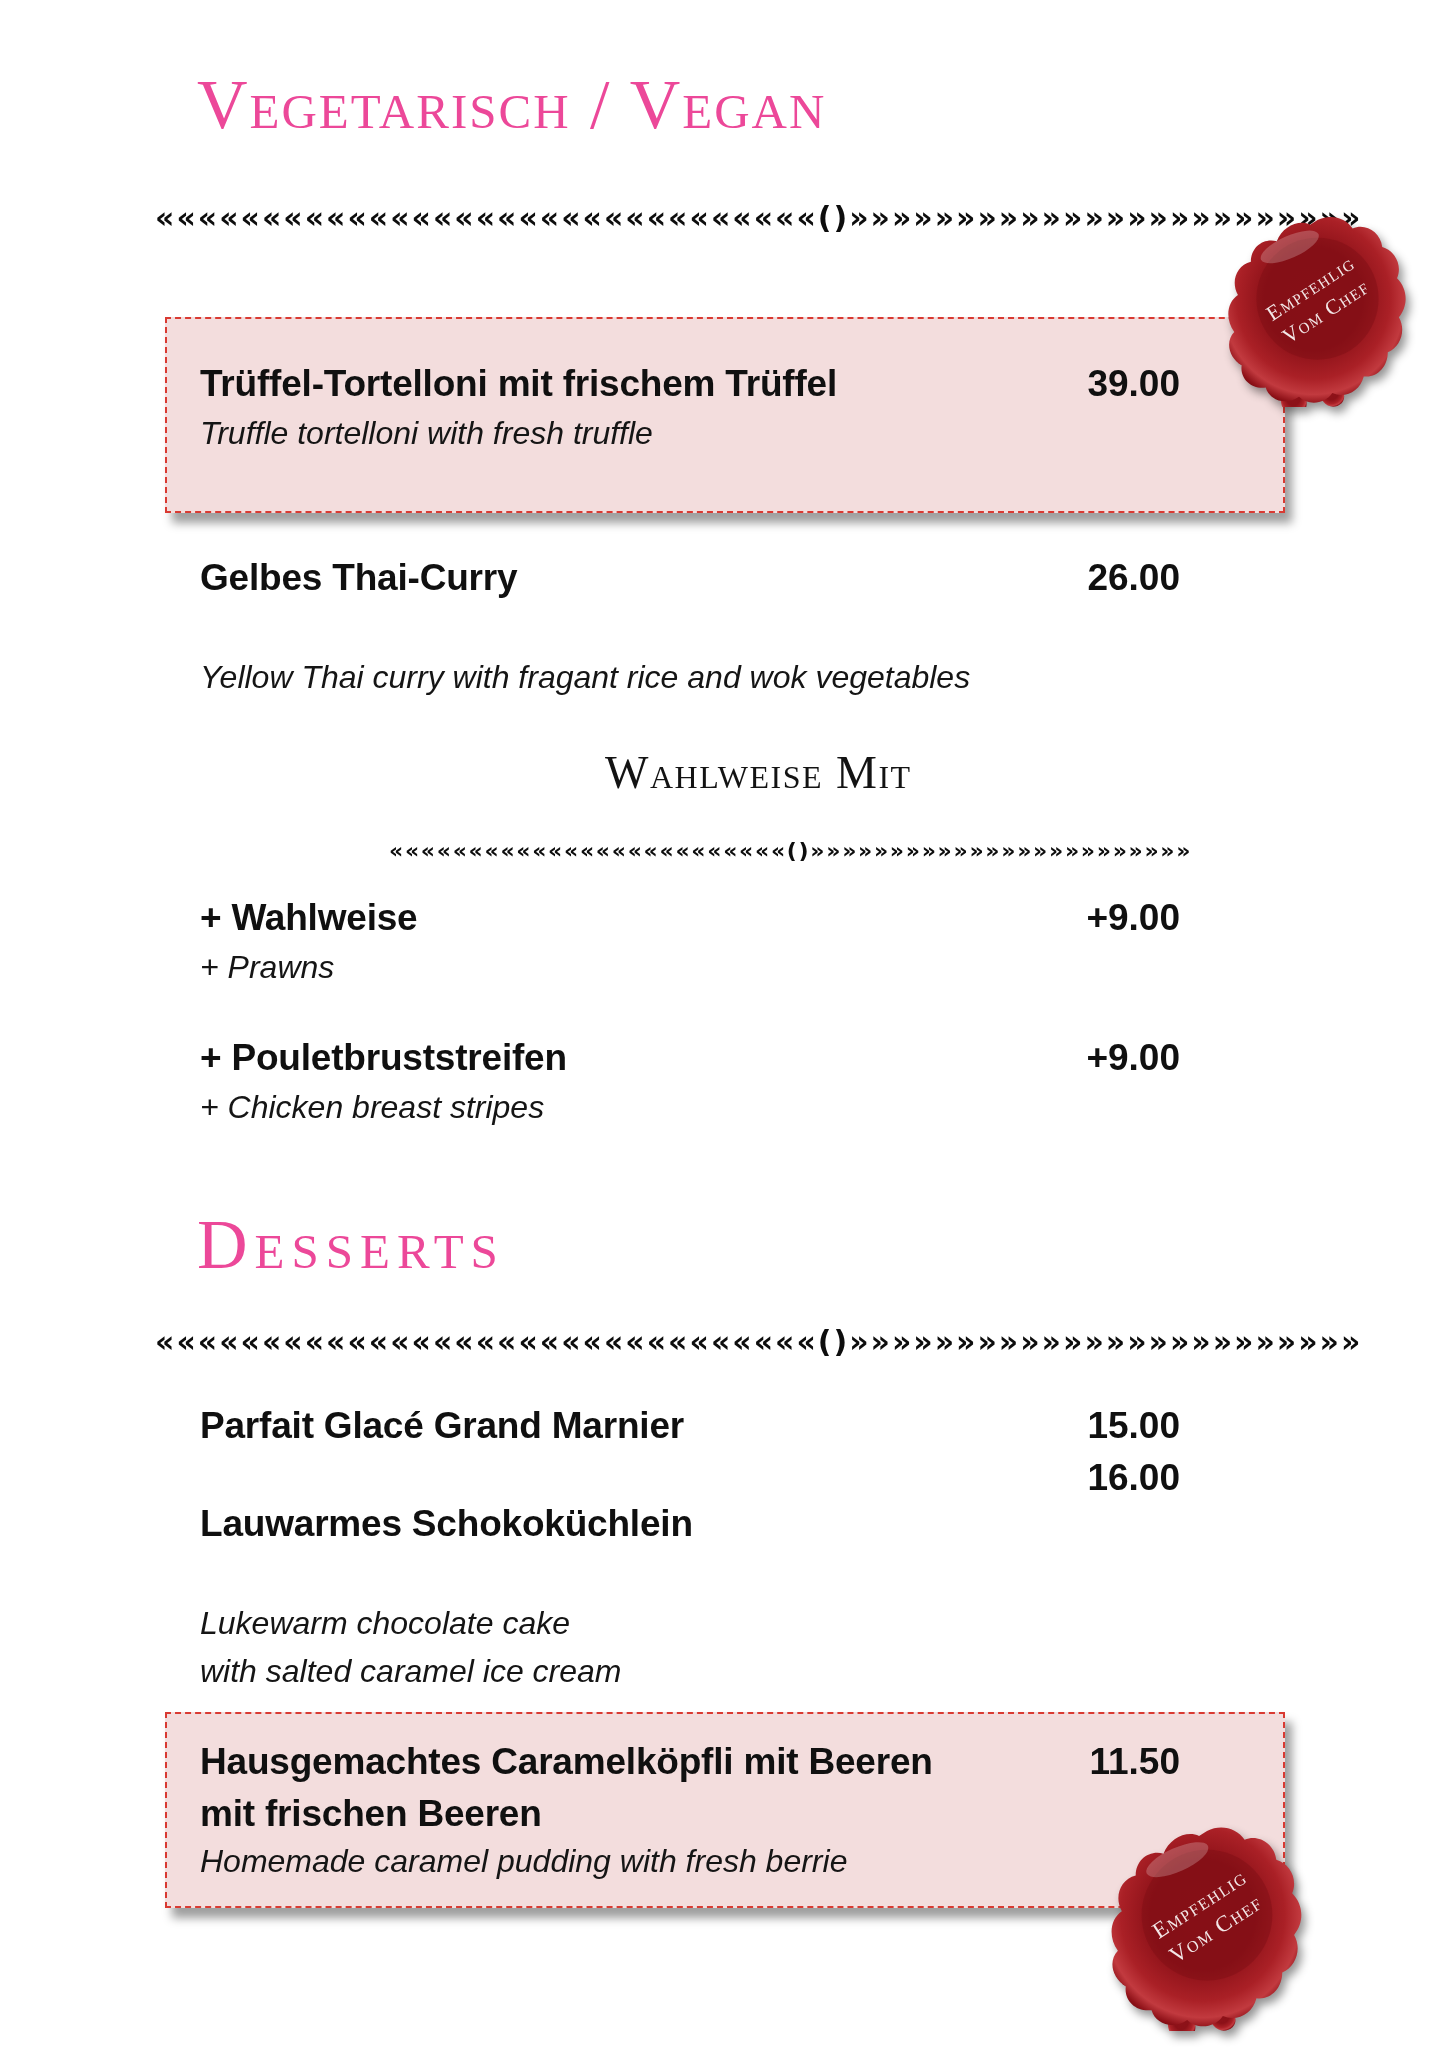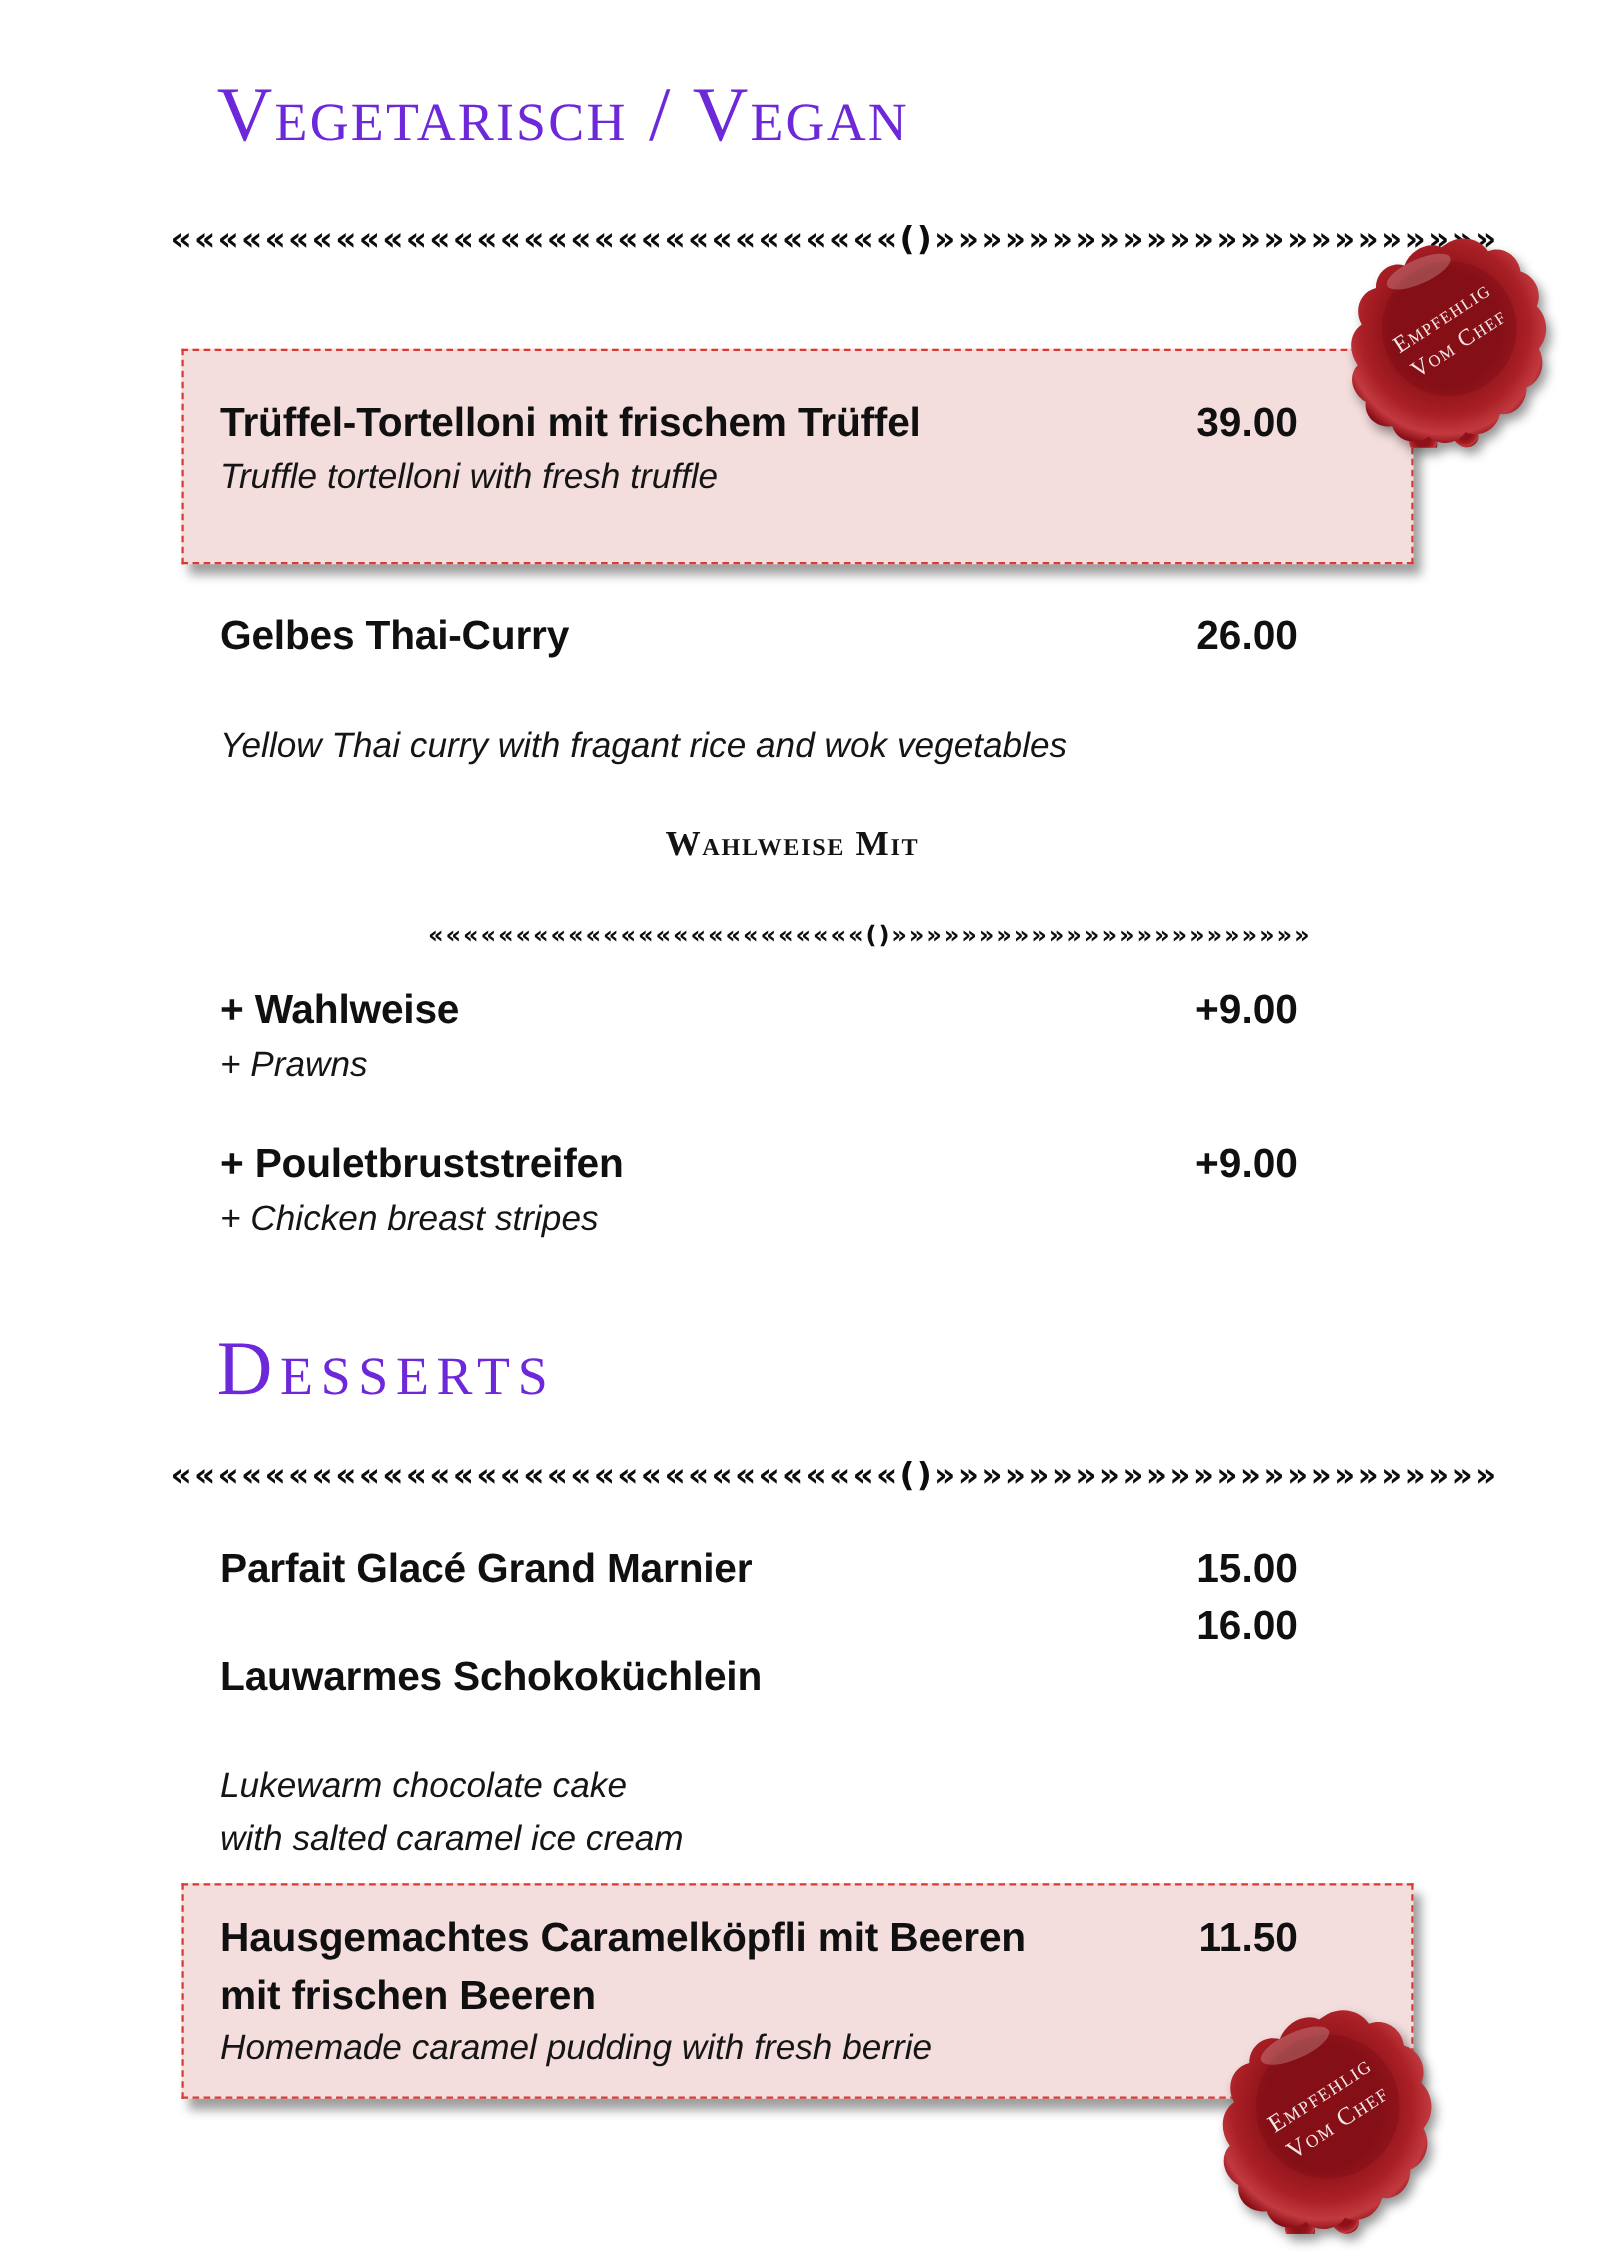--- a/index.html
+++ b/index.html
@@ -2,29 +2,29 @@
 <html><head>
 <meta charset="utf-8">
 <style>
   html,body { margin:0; padding:0; background:#ffffff; }
   .page {
     position:relative; width:1455px; height:2058px; background:#ffffff;
     font-family:"Liberation Sans", sans-serif; color:#111; overflow:hidden;
   }
   .h1 {
     position:absolute; font-family:"Liberation Serif", serif;
-    font-variant:small-caps; font-weight:400; color:#6d28d9;
+    font-variant:small-caps; font-weight:400; color:#ec4899;
     font-size:70px; line-height:1; white-space:nowrap;
   }
   .h1.veg { letter-spacing:2px; }
   .h1.des { letter-spacing:7px; }
   .h2 {
     position:absolute; font-family:"Liberation Serif", serif;
-    font-variant:small-caps; font-weight:700; color:#131313;
-    font-size:32px; line-height:1; letter-spacing:1.5px; white-space:nowrap;
+    font-variant:small-caps; font-weight:400; color:#131313;
+    font-size:46px; line-height:1; letter-spacing:1.5px; white-space:nowrap;
   }
   .arrows {
     position:absolute; font-family:"DejaVu Sans", sans-serif; font-weight:700;
     color:#0d0d0d; white-space:nowrap; line-height:1;
   }
   .arrows.large { font-size:30px; letter-spacing:2px; }
   .arrows.small { font-size:22px; letter-spacing:1.7px; }
   .hbox {
     position:absolute; left:165px; width:1120px; height:196px;
     background:#f3dddd; border:2px dashed #d93a32; box-sizing:border-box;

